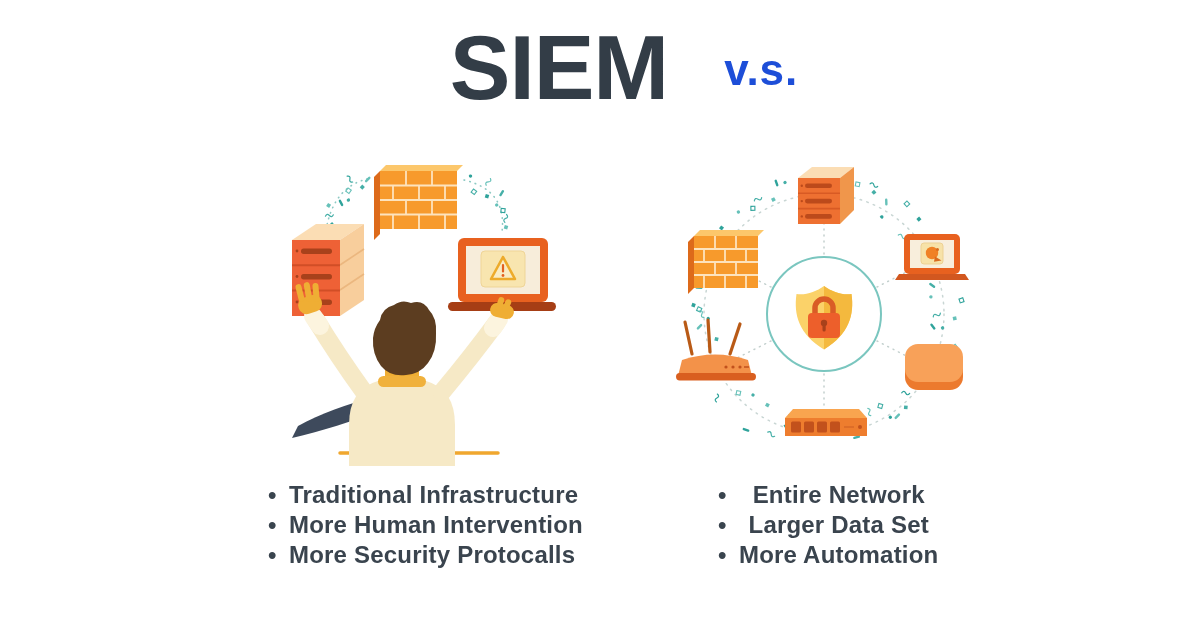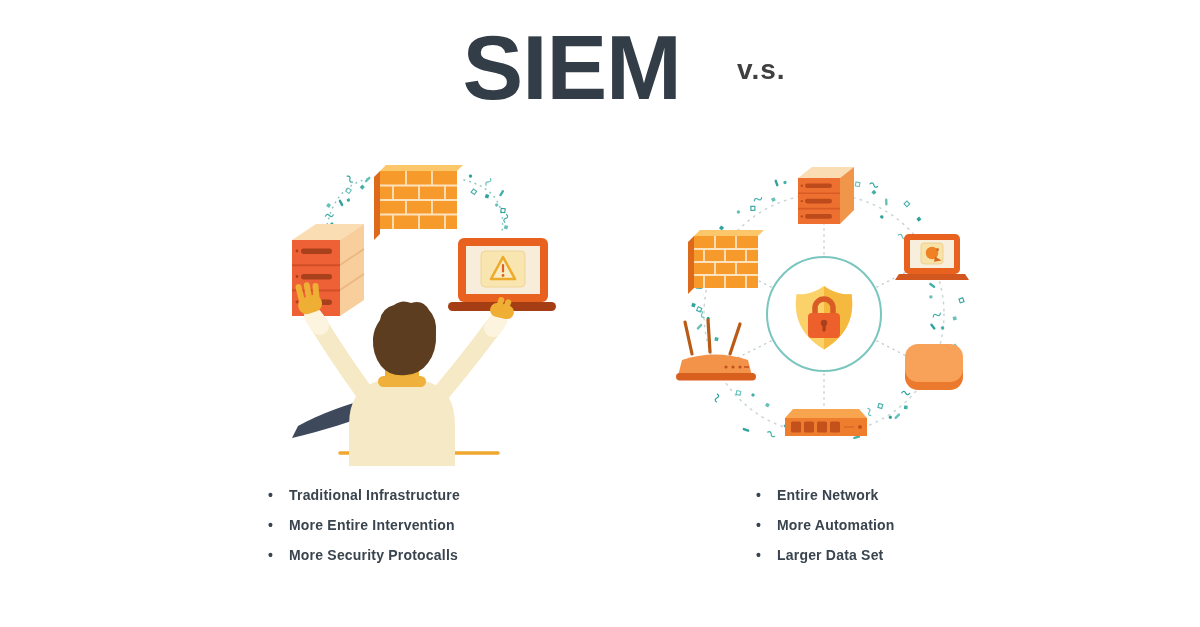--- a/index.html
+++ b/index.html
@@ -2,32 +2,32 @@
 <html><head>
 <meta charset="utf-8">
 <style>
   html,body{margin:0;padding:0;background:#ffffff;}
   body{width:1200px;height:627px;overflow:hidden;font-family:"Liberation Sans",sans-serif;}
   .canvas{position:relative;width:1200px;height:627px;background:#ffffff;margin-left:24px;}
 
   .title-row{position:absolute;top:22px;left:0;width:100%;
     display:flex;justify-content:center;align-items:center;gap:56px;}
   .term{font-size:91px;font-weight:700;color:#333D47;letter-spacing:-1px;line-height:1;}
-  .vs{font-size:28px;font-weight:700;color:#404040;letter-spacing:1px;padding-top:4px;}
+  .vs{font-size:44px;font-weight:700;color:#1d4ed8;letter-spacing:1px;padding-top:4px;}
 
   .illu{position:absolute;}
   .illu-left{left:228px;top:140px;width:332px;height:337px;}
   .illu-right{left:628px;top:138px;width:344px;height:344px;}
 
   .bullets{position:absolute;margin:0;padding:0;list-style:none;
-    font-size:14px;font-weight:600;color:#3A444E;letter-spacing:0.2px;}
+    font-size:24px;font-weight:600;color:#3A444E;letter-spacing:0.2px;}
   .bullets li{line-height:30px;padding-left:22px;position:relative;}
   .bullets li::before{content:"\2022";position:absolute;left:1px;}
   .bullets-left{left:243px;top:480px;}
-  .bullets-right{left:731px;top:480px;}
+  .bullets-right{left:693px;top:480px;text-align:center;}
 
   .arc{fill:none;stroke:#8CC9C3;stroke-width:1.6;stroke-dasharray:0.6 5.2;stroke-linecap:round;}
   .spoke{fill:none;stroke:#C3D0CE;stroke-width:1.5;stroke-dasharray:1 5;stroke-linecap:round;}
   .ring{fill:none;stroke:#C9D6D4;stroke-width:1.5;stroke-dasharray:1.5 5.5;stroke-linecap:round;}
   .mortar{stroke:#FDE3BD;stroke-width:1.8;fill:none;}
 </style>
 </head>
 <body>
 
 <div class="canvas">
@@ -378,23 +378,23 @@
       <polygon points="36,104 42,98 42,150 36,156" fill="#DD6A1A"></polygon>
       <polygon points="42,98 106,98 112,92 48,92" fill="#FCC76B"></polygon>
       <rect x="42" y="98" width="64" height="52" fill="#F79A2C"></rect>
       <path class="mortar" d="M42,111 H106 M42,124 H106 M42,137 H106"></path>
       <path class="mortar" d="M63,98 V111 M84,98 V111 M52,111 V124 M73,111 V124 M94,111 V124 M63,124 V137 M84,124 V137 M52,137 V150 M73,137 V150 M94,137 V150"></path>
     </g>
   </svg>
 
   <ul class="bullets bullets-left">
     <li>Traditional Infrastructure</li>
-    <li>More Entire Intervention</li>
+    <li>More Human Intervention</li>
     <li>More Security Protocalls</li>
   </ul>
 
   <ul class="bullets bullets-right">
     <li>Entire Network</li>
+    <li>Larger Data Set</li>
     <li>More Automation</li>
-    <li>Larger Data Set</li>
   </ul>
 
 </div>
 
 </body></html>

